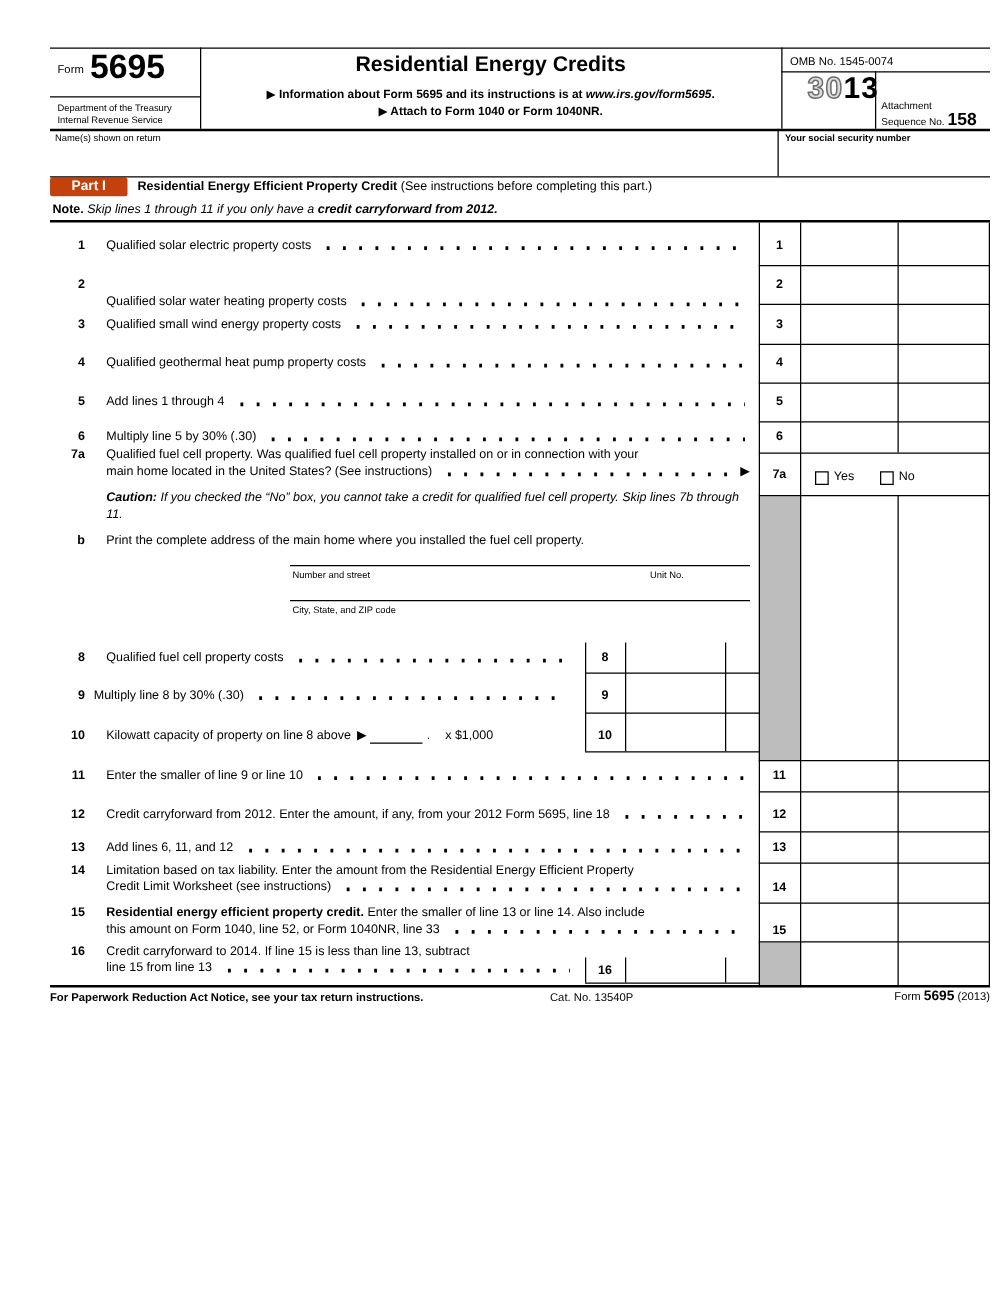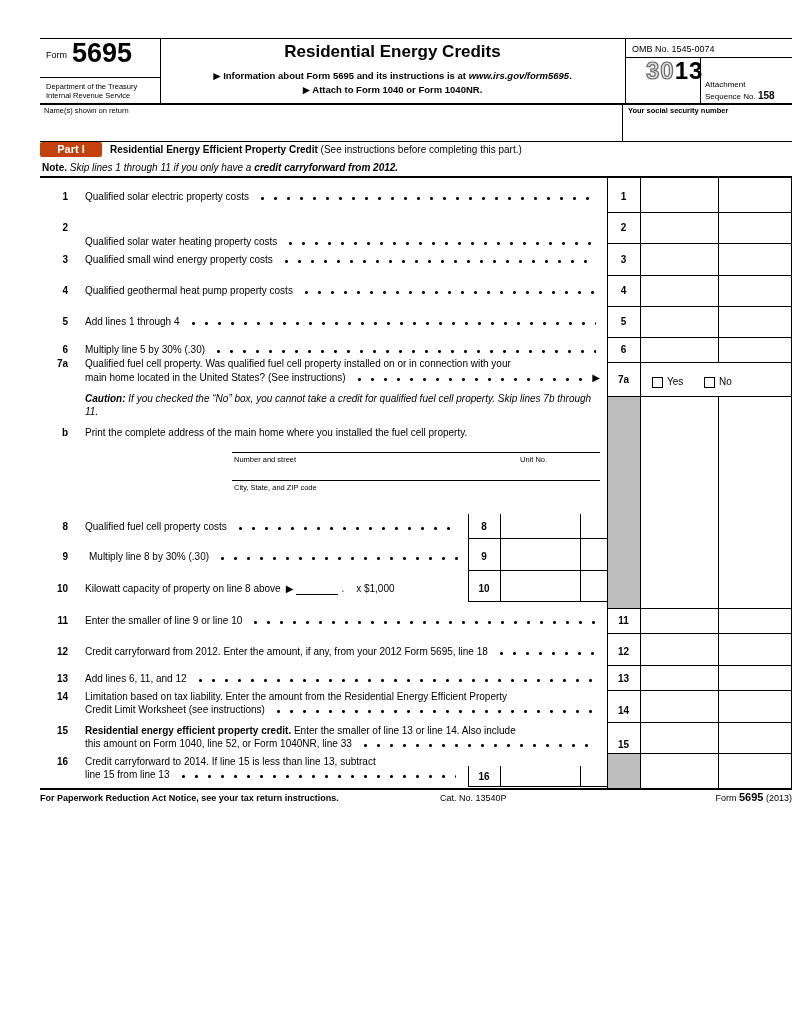--- a/index.html
+++ b/index.html
@@ -41,21 +41,21 @@
   <div class="abs sm" style="left:46px;top:82px">Department of the Treasury</div>
   <div class="abs sm" style="left:46px;top:91px">Internal Revenue Service</div>
 
   <div class="abs b ctr" style="left:160px;top:42px;width:465px;font-size:17px;line-height:20px">Residential Energy Credits</div>
   <div class="abs b ctr" style="left:160px;top:70px;width:465px;font-size:9.5px;line-height:12px"><span>▶ Information about Form 5695 and its instructions is at </span><span class="i">www.irs.gov/form5695</span><span>.</span></div>
   <div class="abs b ctr" style="left:160px;top:84px;width:465px;font-size:9.5px;line-height:12px">▶ Attach to Form 1040 or Form 1040NR.</div>
 
   <div class="abs" style="left:632px;top:44px;font-size:9px">OMB No. 1545-0074</div>
   <div class="abs year" style="left:646px;top:58px"><span class="year-o">30</span><span>13</span></div>
   <div class="abs" style="left:705px;top:80px;font-size:8px;line-height:9px">Attachment</div>
-  <div class="abs" style="left:705px;top:90px;font-size:8px;line-height:11px"><span>Sequence No. </span><span class="b" style="font-size:10px">158</span></div>
+  <div class="abs" style="left:705px;top:90px;font-size:8px;line-height:11px"><span>Sequence No. </span><span class="b" style="font-size:14px">158</span></div>
 
   <div class="abs sm" style="left:44px;top:106px">Name(s) shown on return</div>
   <div class="field" style="left:44px;top:116px;width:574px;height:23px"></div>
   <div class="abs sm b" style="left:628px;top:106px">Your social security number</div>
   <div class="field" style="left:625px;top:116px;width:164px;height:23px"></div>
 
   <div class="badge" style="left:40px;top:142px;width:62px;height:15px">Part I</div>
   <div class="abs t" style="left:110px;top:143px;width:540px"><span class="b">Residential Energy Efficient Property Credit </span><span>(See instructions before completing this part.)</span></div>
   <div class="abs t" style="left:42px;top:161px;width:560px"><span class="b">Note.</span><span class="i"> Skip lines 1 through 11 if you only have a </span><span class="b i">credit carryforward from 2012.</span></div>
 
@@ -133,21 +133,21 @@
 
   <div class="abs t b rt" style="left:40px;top:520px;width:28px">8</div>
   <div class="abs t flex" style="left:85px;top:520px;width:375px">
       <span>Qualified fuel cell property costs</span>
       <span class="leader"></span>
     </div>
   <div class="num" style="left:468px;top:520px;width:32px">8</div>
   <div class="field" style="left:501px;top:515px;width:105px;height:22px"></div>
 
   <div class="abs t b rt" style="left:40px;top:550px;width:28px">9</div>
-  <div class="abs t flex" style="left:89px;top:550px;width:375px">
+  <div class="abs t flex" style="left:75px;top:550px;width:375px">
       <span>Multiply line 8 by 30% (.30)</span>
       <span class="leader"></span>
     </div>
   <div class="num" style="left:468px;top:550px;width:32px">9</div>
   <div class="field" style="left:501px;top:539px;width:105px;height:30px"></div>
 
   <div class="abs t b rt" style="left:40px;top:582px;width:28px">10</div>
   <div class="abs t flex" style="left:85px;top:582px;width:375px">
       <span>Kilowatt capacity of property on line 8 above</span>
       <span style="margin-left:5px">▶</span>

